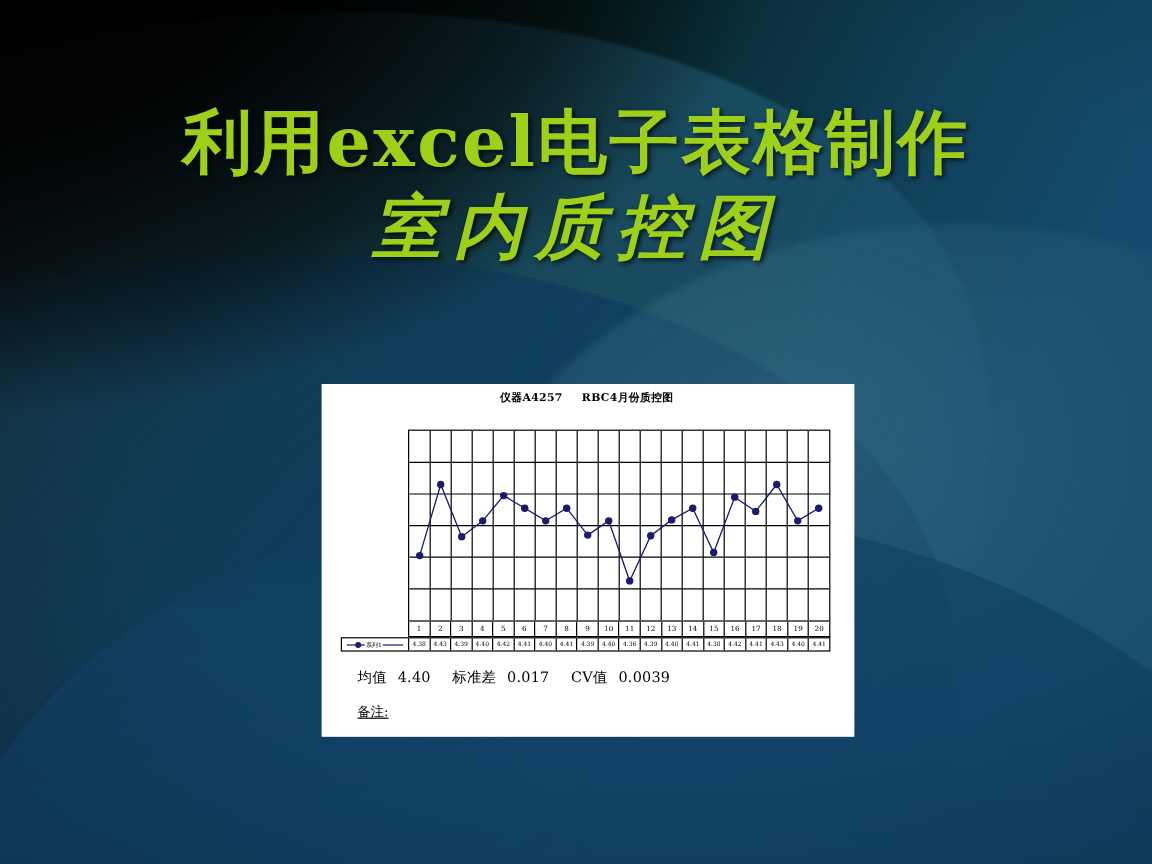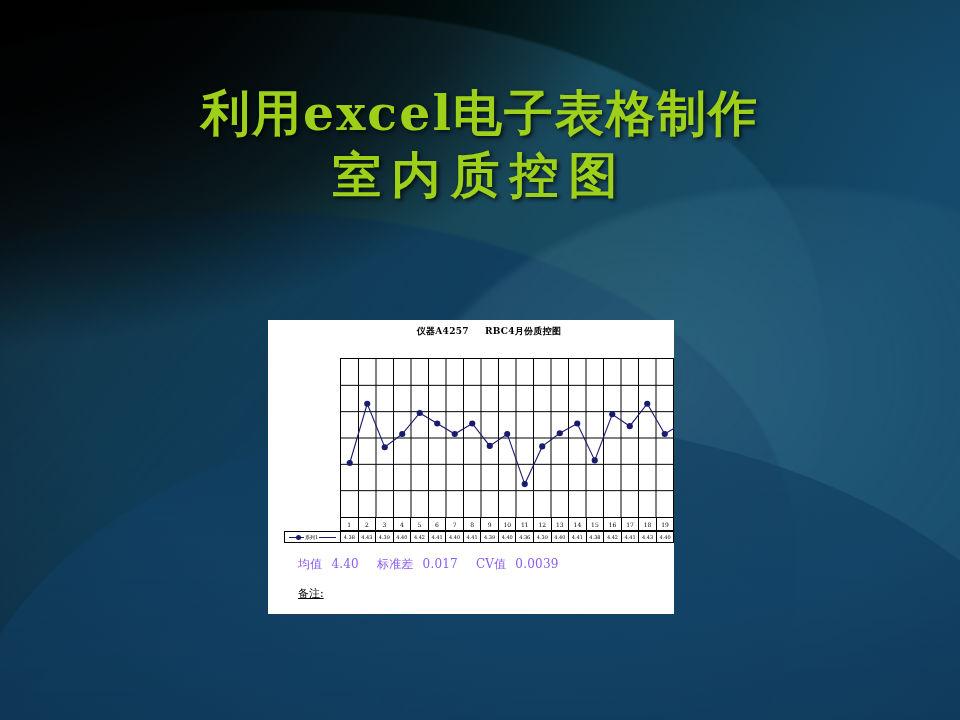--- a/index.html
+++ b/index.html
@@ -71,30 +71,30 @@
   .title-block{
     position:absolute;left:0;top:88px;width:960px;text-align:center;
     line-height:1.06;
     z-index:5;
   }
   .title-line{
     display:block;
     color:#9ed01a;
     font-family:"DejaVu Serif",serif;
     font-weight:700;
-    font-size:49px;
+    font-size:58px;
     letter-spacing:2px;
     text-shadow:2px 2px 4px rgba(0,0,0,.75);
     white-space:nowrap;
   }
-  .title-line-2{margin-top:10px;letter-spacing:10px;}
+  .title-line-2{margin-top:10px;letter-spacing:10px;font-style:italic;}
 
   
   .chart-card{
-    position:absolute;left:268px;top:320px;width:406px;height:294px;
+    position:absolute;left:268px;top:320px;width:444px;height:294px;
     background:#ffffff;
     z-index:6;
     box-sizing:border-box;
     overflow:hidden;
   }
   .chart-title{
     position:absolute;left:0;top:5px;width:442px;text-align:center;
     font-family:"DejaVu Serif",serif;
     font-size:9px;color:#000;font-weight:700;
     letter-spacing:.3px;
@@ -164,21 +164,21 @@
     flex:1 1 0;border-right:1px solid #000;
     font-family:"DejaVu Serif",serif;font-size:5px;color:#000;
     display:flex;align-items:center;justify-content:center;
     box-sizing:border-box;
   }
   .vcell:last-child{border-right:none;}
 
   
   .stats{
     position:absolute;left:30px;top:236px;
-    font-family:"DejaVu Serif",serif;font-size:12px;color:#8b5cf6;
+    font-family:"DejaVu Serif",serif;font-size:12px;color:#000000;
     white-space:nowrap;letter-spacing:.2px;
   }
   .stats .sp{display:inline-block;width:9px;}
   .note{
     position:absolute;left:30px;top:266px;
     font-family:"DejaVu Serif",serif;font-size:11px;color:#000;text-decoration:underline;
   }
 </style>
 </head>
 <body>

